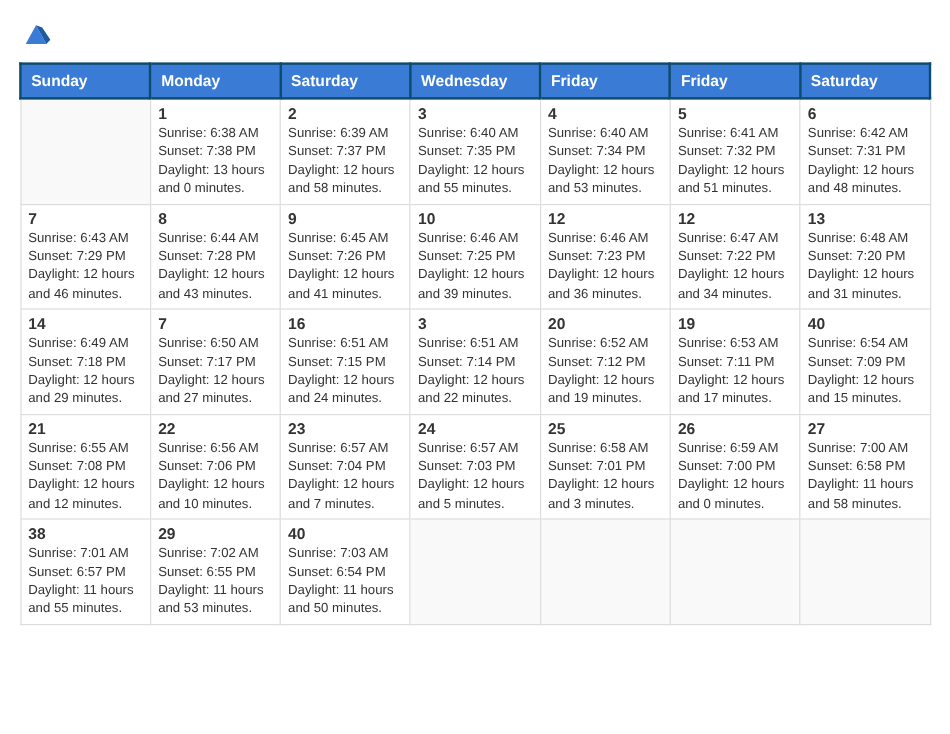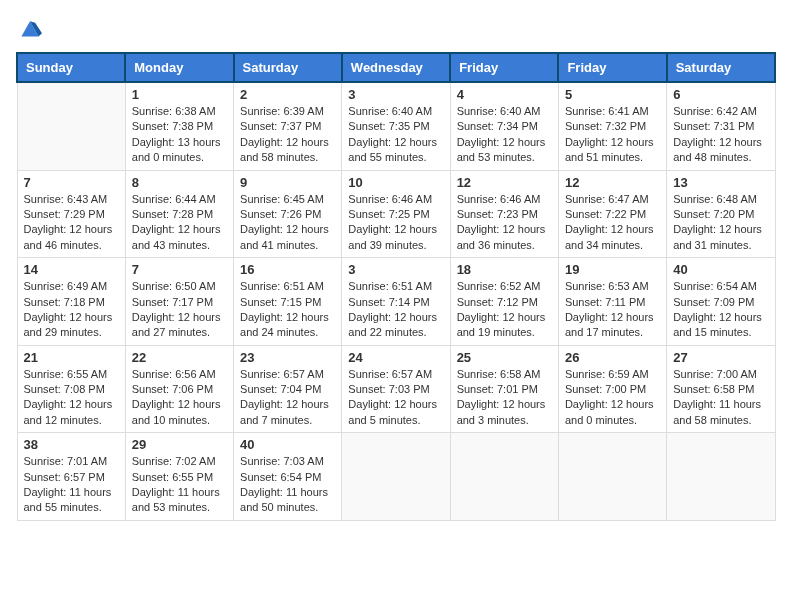--- a/index.html
+++ b/index.html
@@ -192,21 +192,21 @@
         </td>
         <td>
           <div class="day-number">16</div>
           <div class="day-info">Sunrise: 6:51 AM<br>Sunset: 7:15 PM<br>Daylight: 12 hours and 24 minutes.</div>
         </td>
         <td>
           <div class="day-number">3</div>
           <div class="day-info">Sunrise: 6:51 AM<br>Sunset: 7:14 PM<br>Daylight: 12 hours and 22 minutes.</div>
         </td>
         <td>
-          <div class="day-number">18</div>
+          <div class="day-number">20</div>
           <div class="day-info">Sunrise: 6:52 AM<br>Sunset: 7:12 PM<br>Daylight: 12 hours and 19 minutes.</div>
         </td>
         <td>
           <div class="day-number">19</div>
           <div class="day-info">Sunrise: 6:53 AM<br>Sunset: 7:11 PM<br>Daylight: 12 hours and 17 minutes.</div>
         </td>
         <td>
           <div class="day-number">40</div>
           <div class="day-info">Sunrise: 6:54 AM<br>Sunset: 7:09 PM<br>Daylight: 12 hours and 15 minutes.</div>
         </td>

